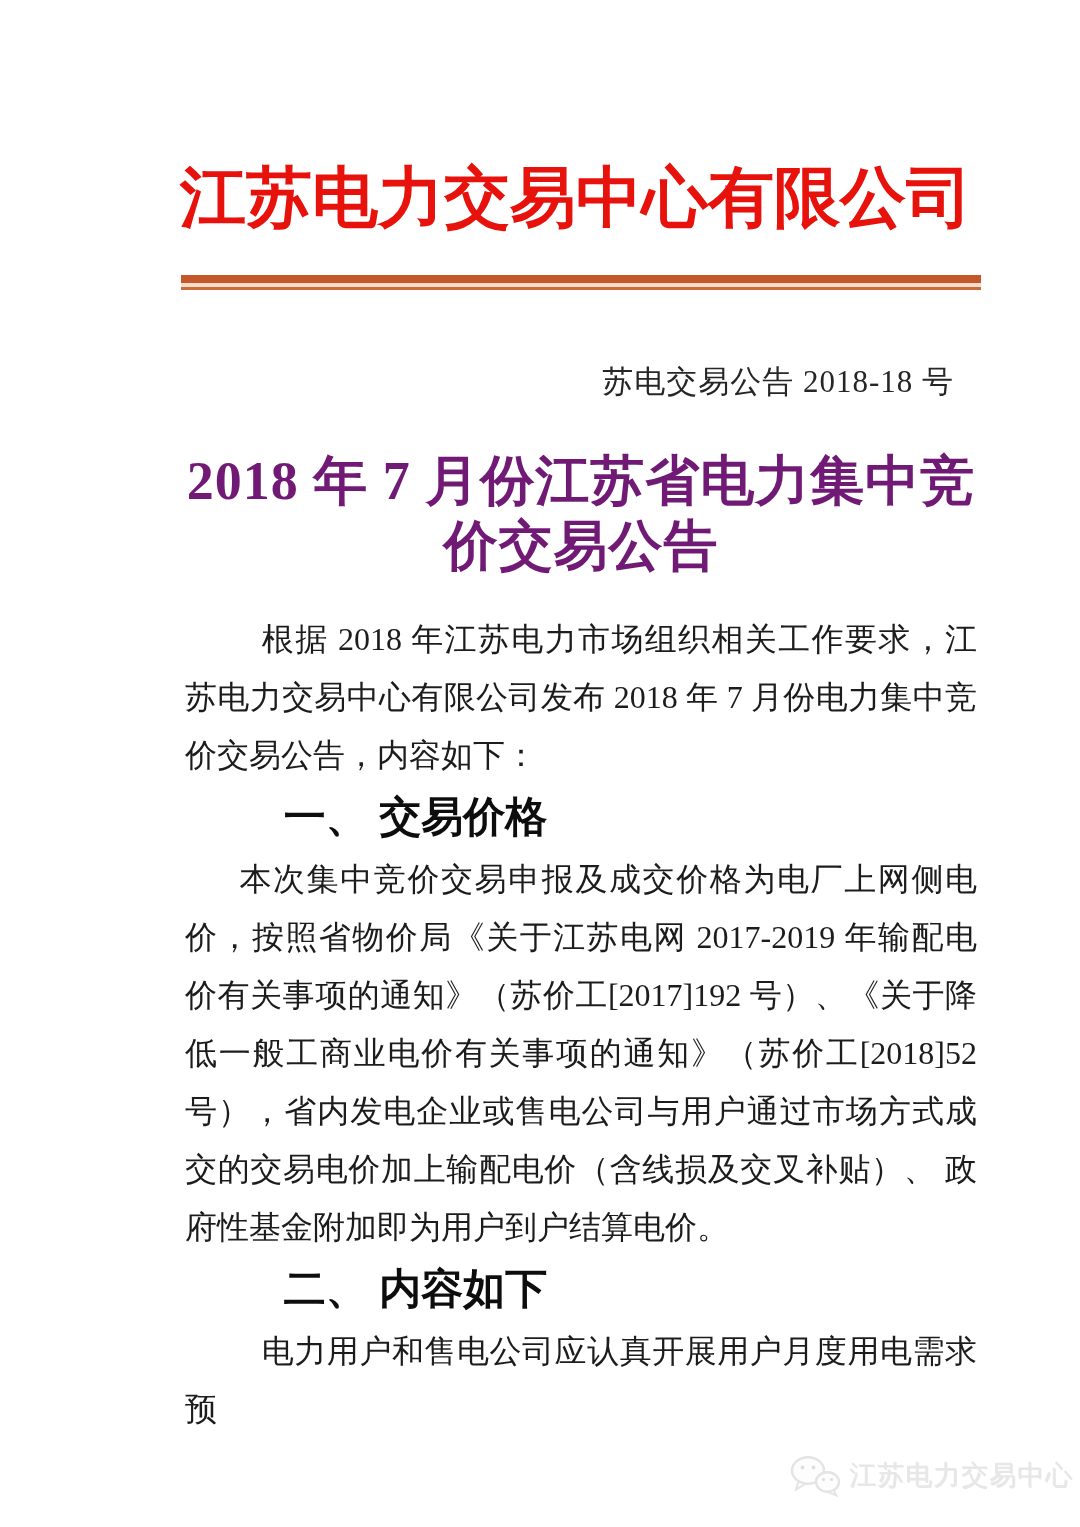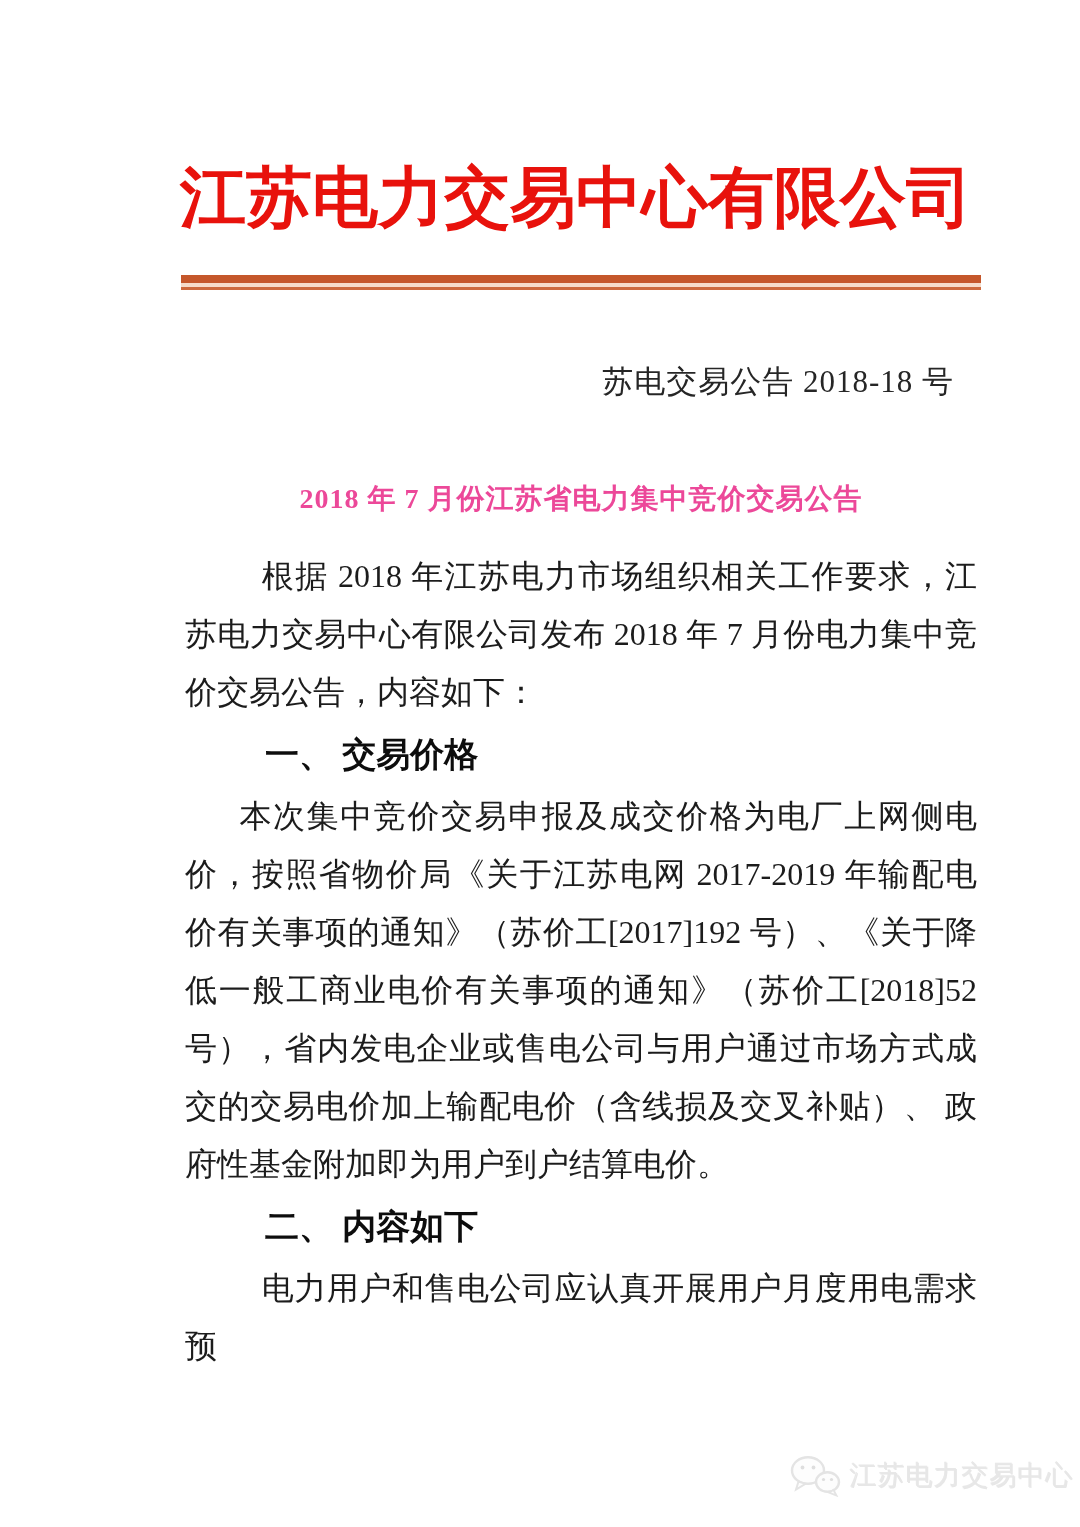--- a/index.html
+++ b/index.html
@@ -47,46 +47,46 @@
     margin: 72px 162px 0 145px;
     text-align: right;
     font-size: 31px;
     line-height: 1.3;
     color: #262626;
     letter-spacing: 1px;
   }
 
   
   .doc-title {
-    margin: 80px 135px 0 145px;
+    margin: 47px 135px 0 145px;
     text-align: center;
-    font-size: 28px;
+    font-size: 54px;
     line-height: 1.2;
     font-weight: 700;
-    color: #ec4899;
+    color: #701a75;
     letter-spacing: 1px;
   }
 
   
   .doc-body {
     margin: 32px 135px 0 145px;
     font-size: 32px;
     line-height: 58px;
     text-align: justify;
     word-break: break-all;
     color: #1c1c1c;
   }
   .doc-body p { margin: 4px; }
   .para-1    { text-indent: 2.4em; }
   .para-2    { text-indent: 1.7em; }
   .para-3,
   .para-4    { text-indent: 2.4em; }
   .section-heading {
     margin: 0;
-    font-size: 34px;
+    font-size: 42px;
     line-height: 58px;
     font-weight: 700;
     text-indent: 2.35em;
     text-align: left;
     color: #0d0d0d;
     font-family: "Liberation Sans", "DejaVu Sans", sans-serif;
   }
 
   
   .watermark {

